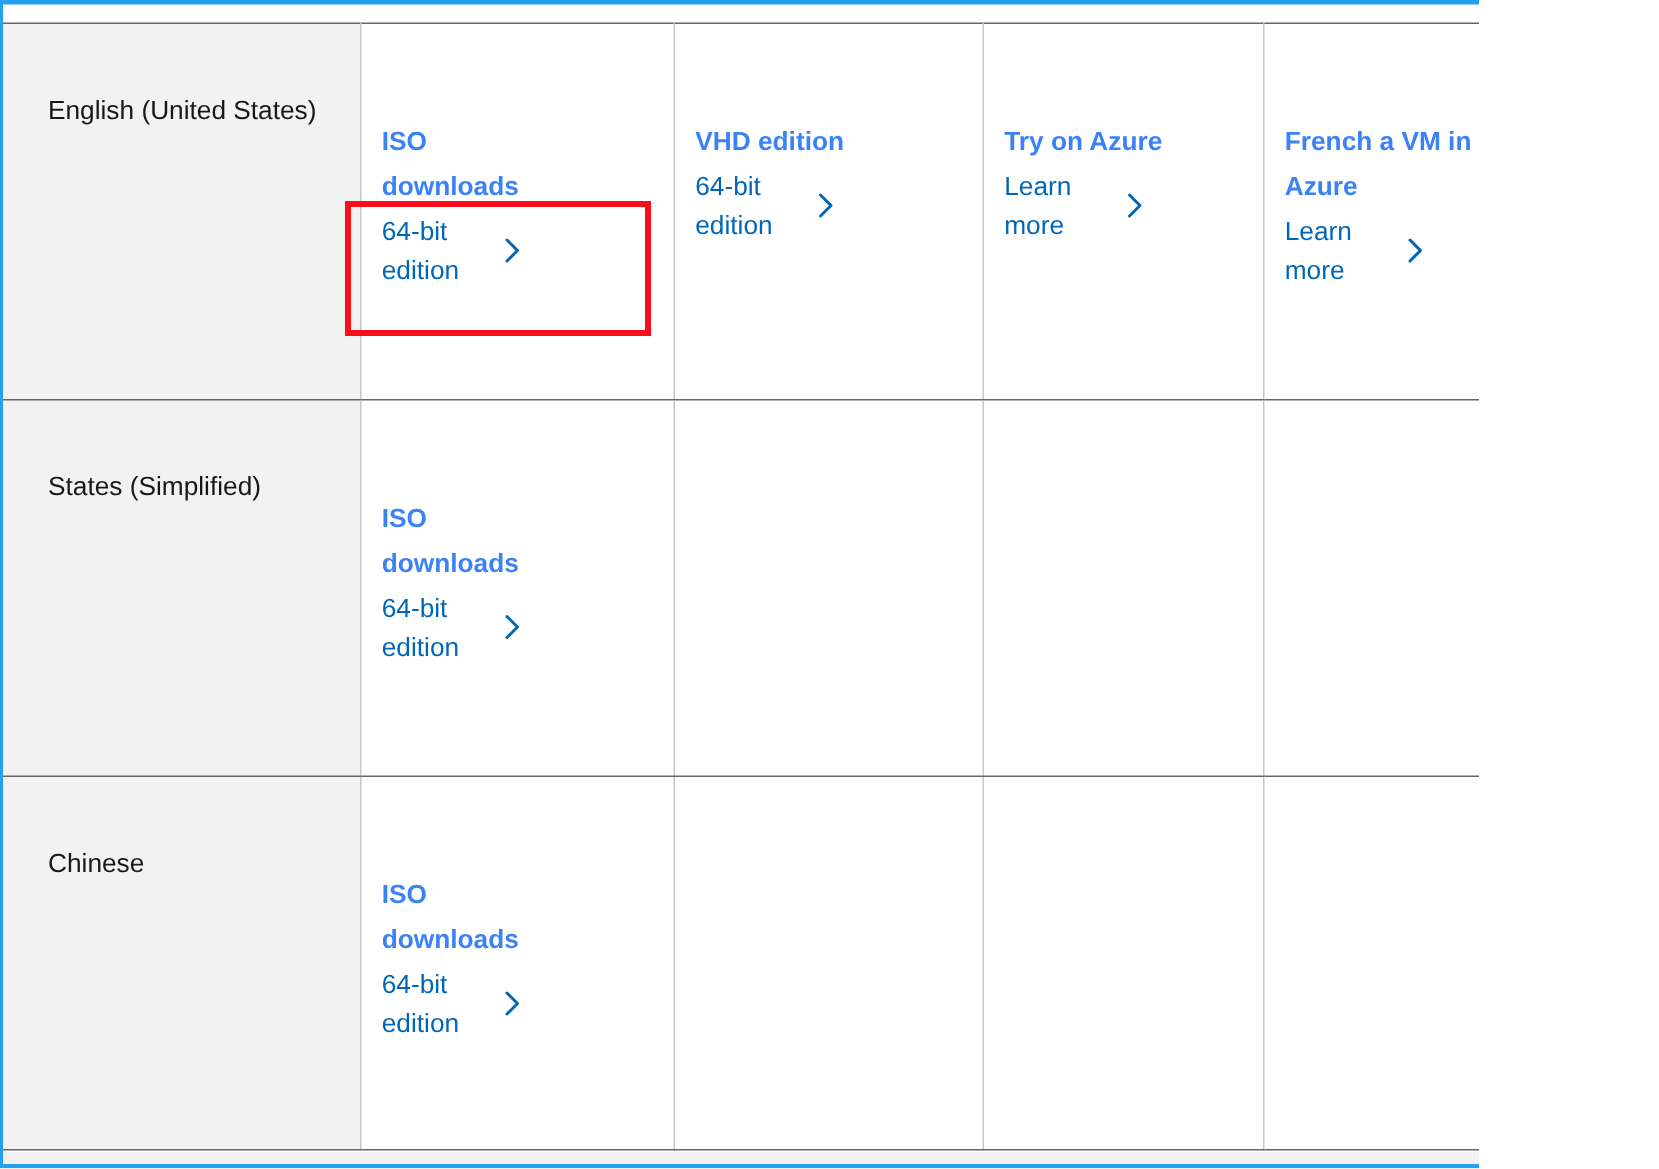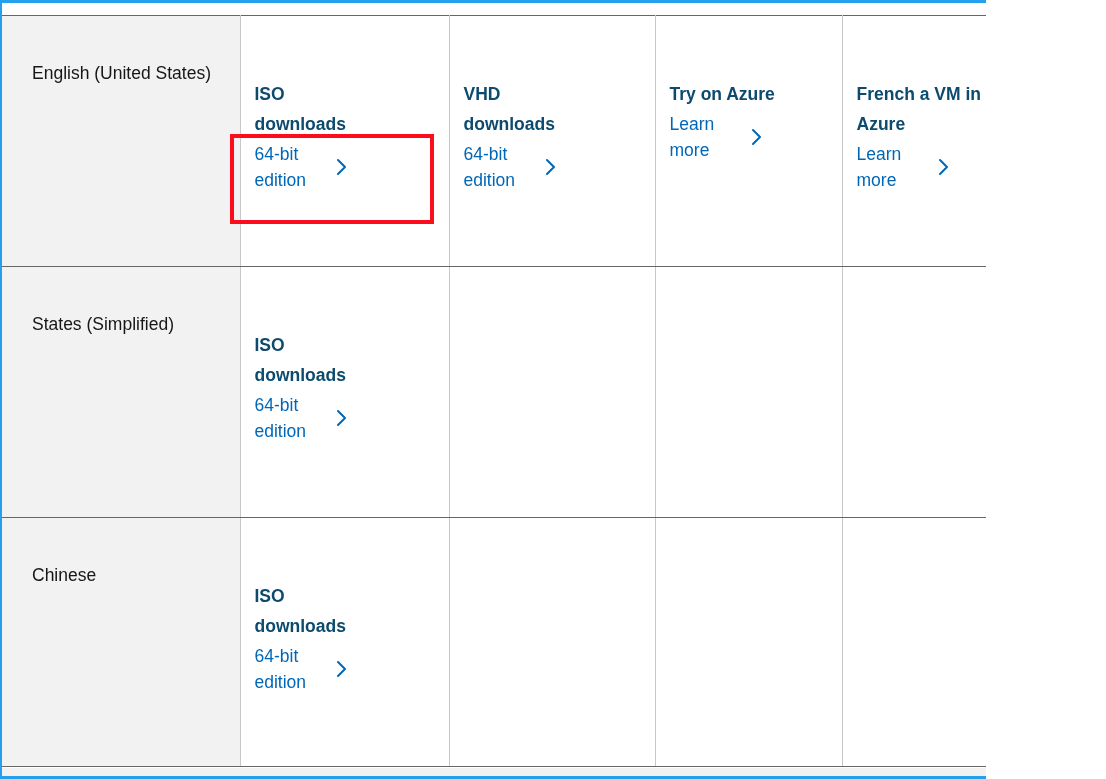--- a/index.html
+++ b/index.html
@@ -82,21 +82,21 @@
 
   .cell-inner {
     padding: 63px 14px 0 14px;
   }
   .cell-inner.offset-2 { padding-top: 63px; }
 
   .cell-title {
     font-size: 17.5px;
     line-height: 30px;
     font-weight: 700;
-    color: #0c4a6e;
+    color: #3b82f6;
     max-width: 108px;
   }
   .cell-title.wide { max-width: 128px; }
 
   .cell-link-row {
     display: flex;
     align-items: center;
     margin-top: 2px;
     width: 150px;
     text-decoration: none;
@@ -160,21 +160,21 @@
               <span class="chev">
                 <svg width="14" height="20" viewBox="0 0 14 20">
                     <path d="M3 3 L10 10 L3 17" fill="none" stroke="#0067b8" stroke-width="2" stroke-linecap="round" stroke-linejoin="round"></path>
                   </svg>
               </span>
             </a>
           </div>
         </td>
         <td>
           <div class="cell-inner">
-            <div class="cell-title">VHD downloads</div>
+            <div class="cell-title">VHD edition</div>
             <a class="cell-link-row">
               <span class="cell-link">64-bit edition</span>
               <span class="chev">
                 <svg width="14" height="20" viewBox="0 0 14 20">
                     <path d="M3 3 L10 10 L3 17" fill="none" stroke="#0067b8" stroke-width="2" stroke-linecap="round" stroke-linejoin="round"></path>
                   </svg>
               </span>
             </a>
           </div>
         </td>

